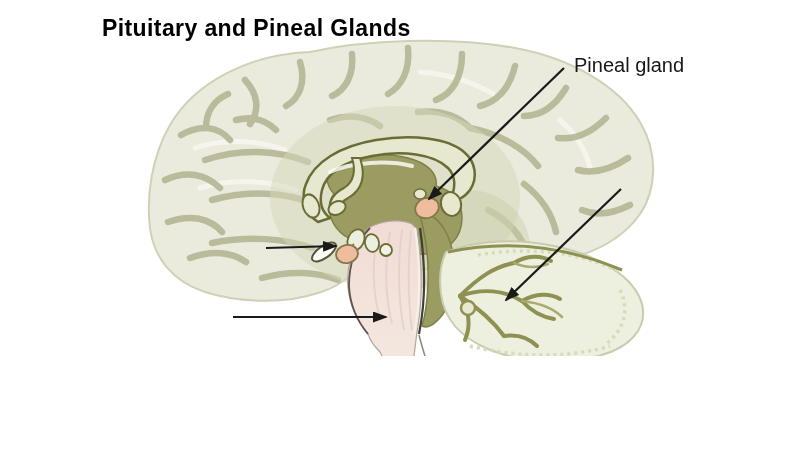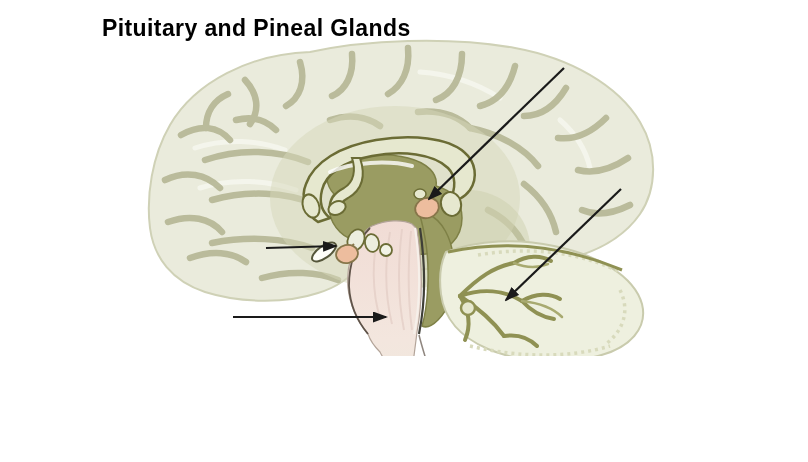--- a/index.html
+++ b/index.html
@@ -177,14 +177,15 @@
       </marker>
     </defs>
   <line x1="564" y1="68" x2="429" y2="199" stroke="#1a1a1a" stroke-width="2.2" marker-end="url(#ah)"></line>
       <line x1="266" y1="248" x2="336" y2="246" stroke="#1a1a1a" stroke-width="2.2" marker-end="url(#ah)"></line>
       <line x1="621" y1="189" x2="506" y2="300" stroke="#1a1a1a" stroke-width="2.2" marker-end="url(#ah)"></line>
       <line x1="233" y1="317" x2="386" y2="317" stroke="#1a1a1a" stroke-width="2.2" marker-end="url(#ah)"></line>
       <line x1="322" y1="371" x2="408" y2="371" stroke="#1a1a1a" stroke-width="2.2" marker-end="url(#ah)"></line>
       <line x1="552" y1="396" x2="423" y2="396" stroke="#1a1a1a" stroke-width="2.2" marker-end="url(#ah)"></line>
     </svg>
 
+  <div class="anat-label" style="left: 574px; top: 54px;">Pineal gland</div>
 
 </div>
 
 </body></html>

